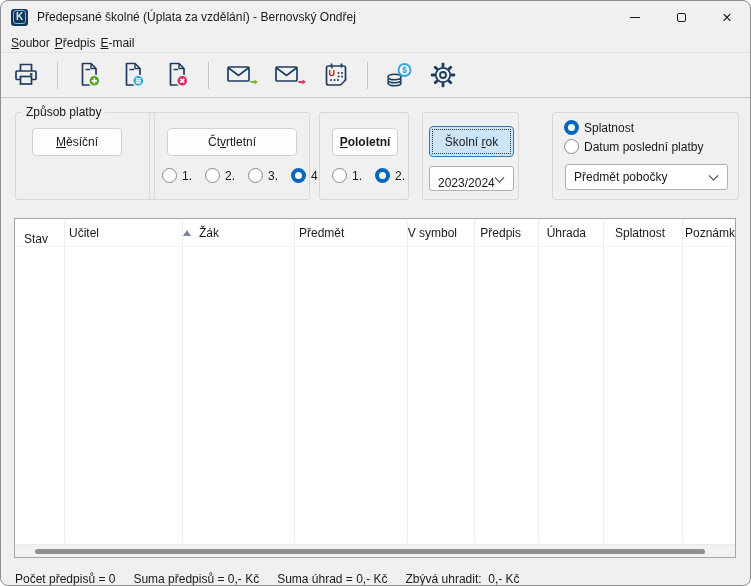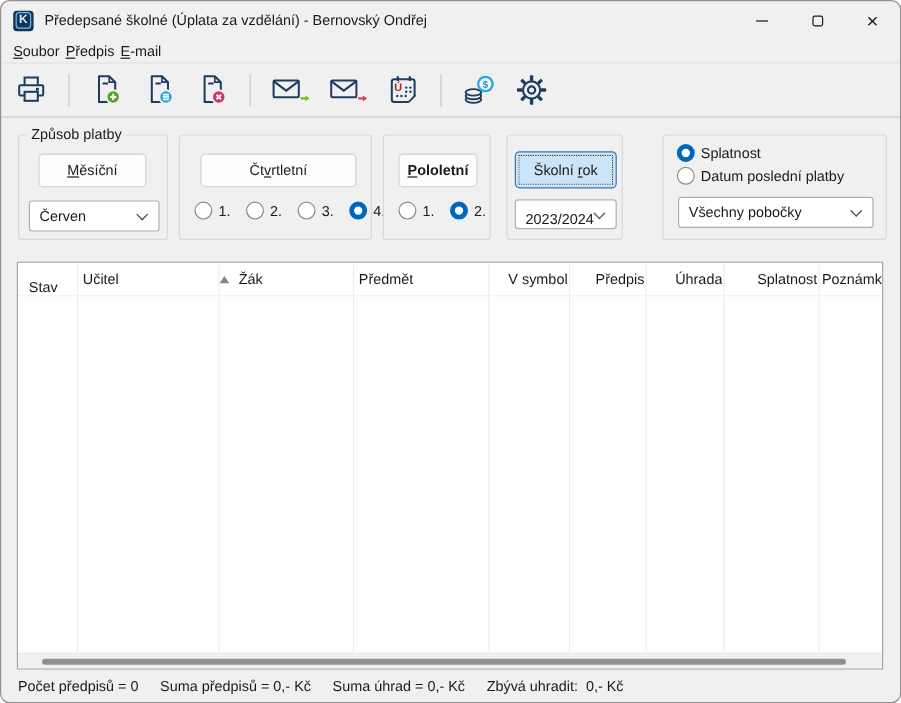--- a/index.html
+++ b/index.html
@@ -48,33 +48,33 @@
   .ritem { display: flex; align-items: center; gap: 5px; }
   .radio { width: 15px; height: 15px; border-radius: 50%; border: 1px solid #8a8a8a;
     background: #fff; flex: 0 0 auto; }
   .radio.on { border: 4.5px solid #0067c0; }
   
   .tablepanel { position: relative; margin: 0 14px 0 13px; height: 340px; background: #fff;
     border: 1px solid #a5a5a5; overflow: hidden; }
   .thead { display: flex; height: 28px; border-bottom: 1px solid #f2f2f2; position: relative; z-index: 2; }
   .hcell { display: flex; align-items: center; padding-left: 6px; white-space: nowrap; overflow: hidden; }
   .hcell.first { padding-left: 9px; align-items: flex-end; }
-  .hcell.num { justify-content: flex-end; padding-right: 0; padding-left: 0; }
+  .hcell.num { justify-content: flex-end; padding-right: 16px; padding-left: 0; }
   .hcell.last { flex: 1; padding-left: 4px; }
   .c0{width:48px}.c1{width:118px}.c2{width:112px}.c3{width:113px}.c4{width:67px}
   .c5{width:64px}.c6{width:65px}.c7{width:79px}
   .tri-up { width: 0; height: 0; border-left: 4px solid transparent; border-right: 4px solid transparent;
     border-bottom: 6px solid #7a8795; margin: 0 8px 0 2px; }
   .vline { position: absolute; top: 1px; bottom: 14px; width: 1px; background: #e7eef7; z-index: 1; }
   .hscroll { position: absolute; left: 0; right: 0; bottom: 0; height: 13px; background: #f1f1f1;
     border-top: 1px solid #eaeaea; z-index: 3; }
   .hthumb { position: absolute; left: 20px; top: 4px; width: 670px; height: 5px;
     background: #909090; border-radius: 3px; }
   
-  .statusbar { height: 28px; display: flex; align-items: center; padding-left: 14px; }
+  .statusbar { height: 28px; display: flex; align-items: flex-end; padding-left: 14px; }
   .statusbar span { white-space: pre; margin-right: 18px; }
   u { text-decoration: underline; }
 </style>
 </head>
 <body>
 
 <div class="window">
 
   <div class="titlebar">
     <span class="appicon">
@@ -193,27 +193,23 @@
           <rect x="13.6" y="2.8" width="2.8" height="4.6" rx="0.8" transform="rotate(315 15 15)"></rect>
         </g>
         <circle cx="15" cy="15" r="7.2" fill="#f0f0f0" stroke="#1e3c5f" stroke-width="1.8"></circle>
         <circle cx="15" cy="15" r="3" fill="none" stroke="#1e3c5f" stroke-width="1.8"></circle>
       </svg>
     </div>
   </div>
 
   <div class="controls">
 
-    <div class="gbox" style="left:14px;width:125px;">
+    <div class="gbox" style="left:14px;width:140px;">
       <span class="glabel">Způsob platby</span>
       <button class="btn" style="left:16px;top:15px;width:90px;"><u>M</u>ěsíční</button>
-      <div class="combo" style="left:8px;top:54px;width:109px;">
-        <span>Červen</span>
-        <span class="chev"></span>
-      </div>
     </div>
 
     <div class="gbox" style="left:148px;width:161px;">
       <button class="btn" style="left:17px;top:15px;width:130px;">Čt<u>v</u>rtletní</button>
       <div class="rrow" style="left:12px;top:55px;gap:13px;">
         <span class="ritem">
             <span class="radio"></span>
             <span>1.</span>
           </span>
         <span class="ritem">
@@ -260,21 +256,21 @@
             <span>Splatnost</span>
           </span>
       </div>
       <div class="rrow" style="left:11px;top:26px;">
         <span class="ritem">
             <span class="radio"></span>
             <span>Datum poslední platby</span>
           </span>
       </div>
       <div class="combo" style="left:12px;top:51px;width:163px;">
-        <span>Všechny pobočky</span>
+        <span>Předmět pobočky</span>
         <span class="chev"></span>
       </div>
     </div>
   </div>
 
   <div class="tablepanel">
     <div class="thead">
       <div class="hcell first c0">
           <span>Stav</span>
         </div>

